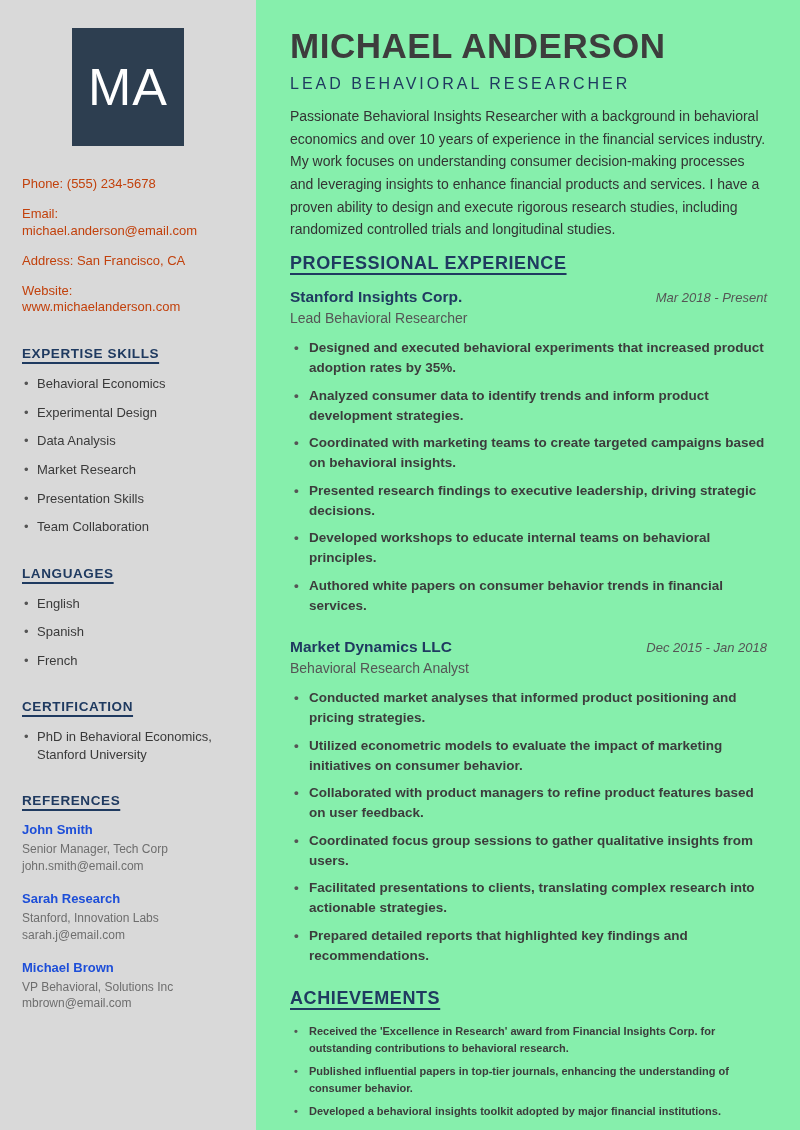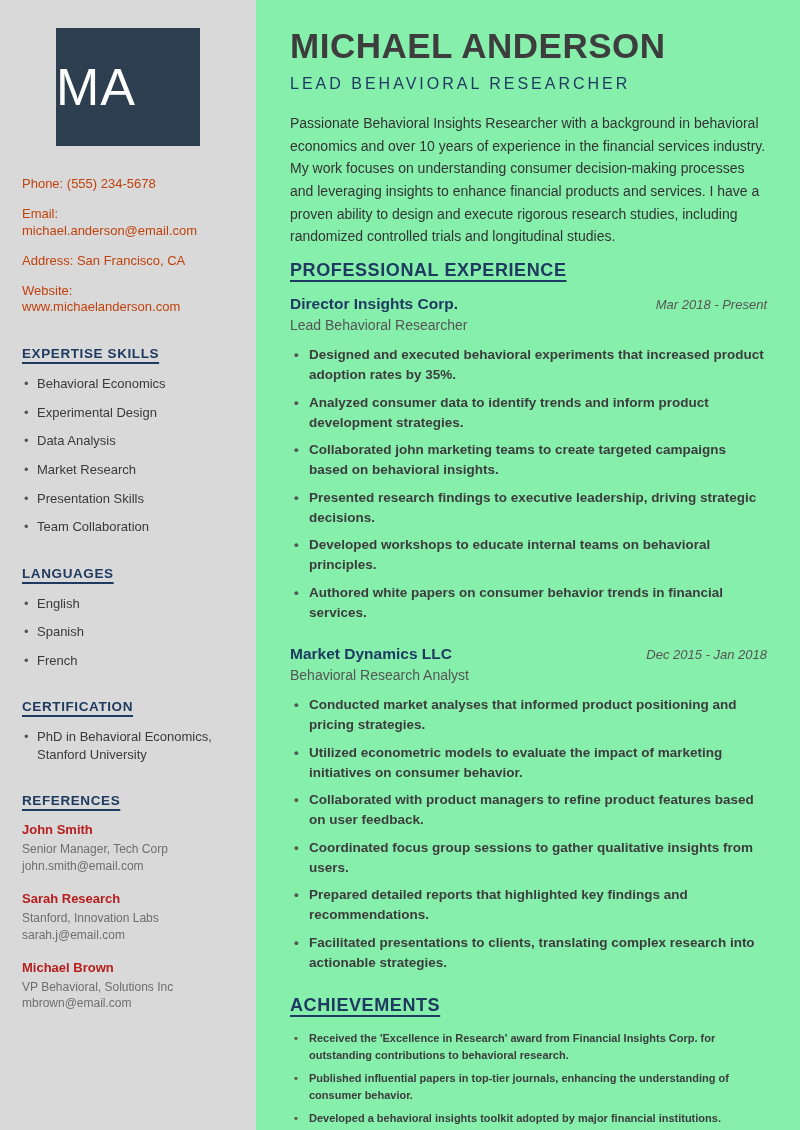--- a/index.html
+++ b/index.html
@@ -12,24 +12,24 @@
   }
   .page { display: flex; width: 800px; height: 1130px; }
 
   
   .sidebar {
     width: 256px; min-width: 256px; height: 100%;
     background: #d9d9d9;
     padding: 28px 22px 20px 22px;
   }
   .avatar {
-    width: 144px; height: 118px;
+    width: 112px; height: 118px;
     background: #2d3e50;
     margin: 0 auto;
-    display: flex; align-items: center; 
+    display: flex; align-items: center; justify-content: center;
   }
   .avatar span {
     color: #ffffff; font-size: 52px; font-weight: 500; letter-spacing: 1px;
     font-family: "Liberation Sans", sans-serif;
   }
   .contact { margin-top: 30px; }
   .contact div { font-size: 13px; color: #c2410c; margin-bottom: 13px; line-height: 1.3; }
 
   .side-heading {
     margin-top: 30px; margin-bottom: 14px;
@@ -41,34 +41,34 @@
   }
   .side-list { list-style: none; }
   .side-list li {
     position: relative; padding-left: 15px;
     font-size: 13px; color: #3a3a3a; margin-bottom: 11px; line-height: 1.35;
   }
   .side-list li::before {
     content: "•"; position: absolute; left: 2px; top: 0; color: #555555;
   }
   .ref-entry { margin-bottom: 16px; }
-  .ref-name { font-size: 13px; font-weight: bold; color: #b91c1c; margin-bottom: 4px; }
+  .ref-name { font-size: 13px; font-weight: bold; color: #1d4ed8; margin-bottom: 4px; }
   .ref-title, .ref-email { font-size: 12px; color: #6e6e6e; line-height: 1.4; }
 
   
   .main { flex: 1; padding: 26px 33px 0 34px; background: #86efac; }
   .name {
     font-size: 35px; font-weight: bold; color: #3d3d3d; letter-spacing: 0.5px;
   }
   .role {
     margin-top: 9px;
     font-size: 16px; color: #1f3a60; letter-spacing: 3px; font-weight: 500;
   }
   .summary {
-    margin-top: 19px;
+    margin-top: 12px;
     font-size: 14px; color: #333333; line-height: 1.62;
   }
   .main-heading {
     margin-top: 12px; margin-bottom: 14px;
     font-size: 18px; font-weight: bold; letter-spacing: 0.6px;
     color: #1f3a60;
     text-decoration: underline;
     text-underline-offset: 4px;
     text-decoration-thickness: 1.5px;
   }
@@ -152,47 +152,47 @@
 
     <h1 class="name">MICHAEL ANDERSON</h1>
     <div class="role">LEAD BEHAVIORAL RESEARCHER</div>
 
     <p class="summary">Passionate Behavioral Insights Researcher with a background in behavioral economics and over 10 years of experience in the financial services industry. My work focuses on understanding consumer decision-making processes and leveraging insights to enhance financial products and services. I have a proven ability to design and execute rigorous research studies, including randomized controlled trials and longitudinal studies.</p>
 
     <div class="main-heading">PROFESSIONAL EXPERIENCE</div>
 
     <section class="job">
       <div class="job-header">
-        <span class="company">Director Insights Corp.</span>
+        <span class="company">Stanford Insights Corp.</span>
         <span class="dates">Mar 2018 - Present</span>
       </div>
       <div class="job-title">Lead Behavioral Researcher</div>
       <ul class="bullets">
         <li>Designed and executed behavioral experiments that increased product adoption rates by 35%.</li>
         <li>Analyzed consumer data to identify trends and inform product development strategies.</li>
-        <li>Collaborated john marketing teams to create targeted campaigns based on behavioral insights.</li>
+        <li>Coordinated with marketing teams to create targeted campaigns based on behavioral insights.</li>
         <li>Presented research findings to executive leadership, driving strategic decisions.</li>
         <li>Developed workshops to educate internal teams on behavioral principles.</li>
         <li>Authored white papers on consumer behavior trends in financial services.</li>
       </ul>
     </section>
 
     <section class="job">
       <div class="job-header">
         <span class="company">Market Dynamics LLC</span>
         <span class="dates">Dec 2015 - Jan 2018</span>
       </div>
       <div class="job-title">Behavioral Research Analyst</div>
       <ul class="bullets">
         <li>Conducted market analyses that informed product positioning and pricing strategies.</li>
         <li>Utilized econometric models to evaluate the impact of marketing initiatives on consumer behavior.</li>
         <li>Collaborated with product managers to refine product features based on user feedback.</li>
         <li>Coordinated focus group sessions to gather qualitative insights from users.</li>
+        <li>Facilitated presentations to clients, translating complex research into actionable strategies.</li>
         <li>Prepared detailed reports that highlighted key findings and recommendations.</li>
-        <li>Facilitated presentations to clients, translating complex research into actionable strategies.</li>
       </ul>
     </section>
 
     <div class="main-heading">ACHIEVEMENTS</div>
     <ul class="bullets achv">
       <li>Received the 'Excellence in Research' award from Financial Insights Corp. for outstanding contributions to behavioral research.</li>
       <li>Published influential papers in top-tier journals, enhancing the understanding of consumer behavior.</li>
       <li>Developed a behavioral insights toolkit adopted by major financial institutions.</li>
     </ul>
 

